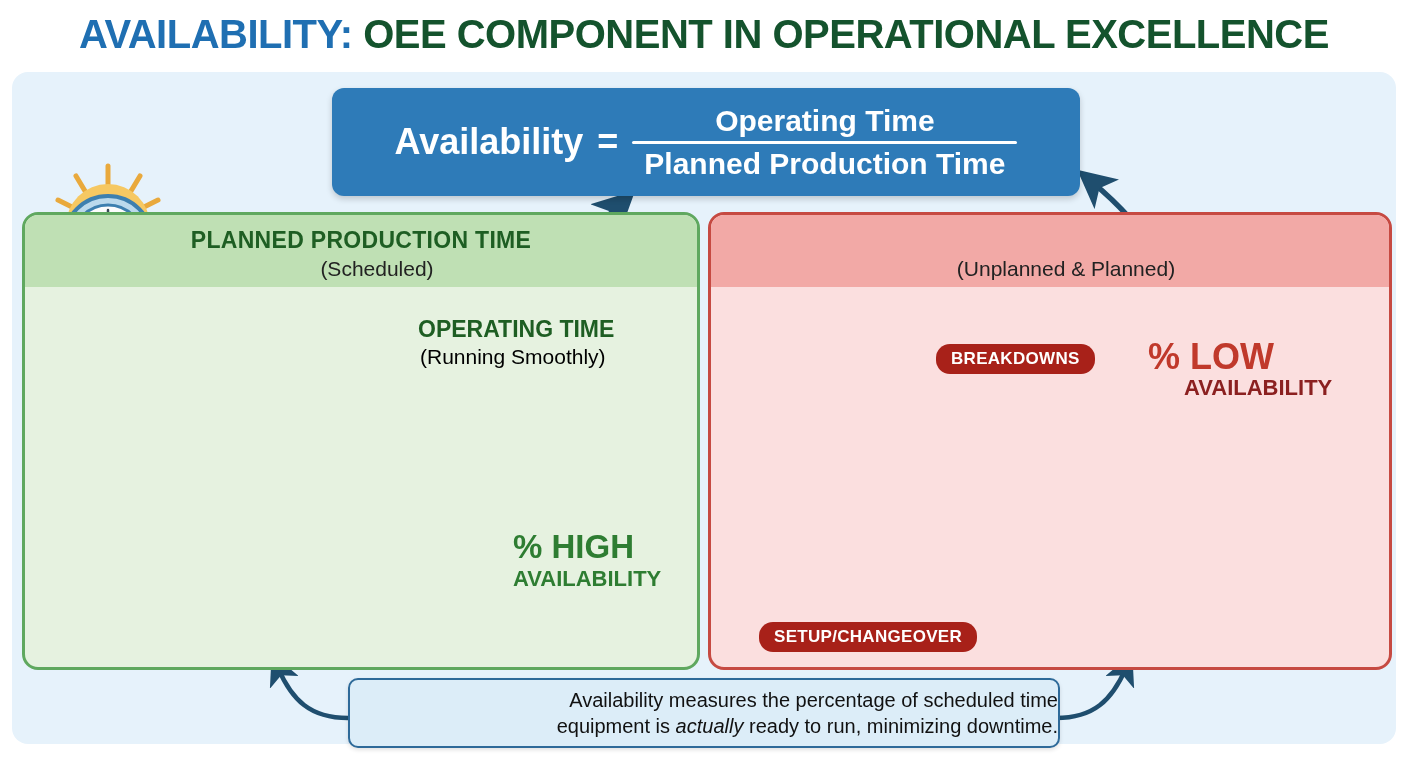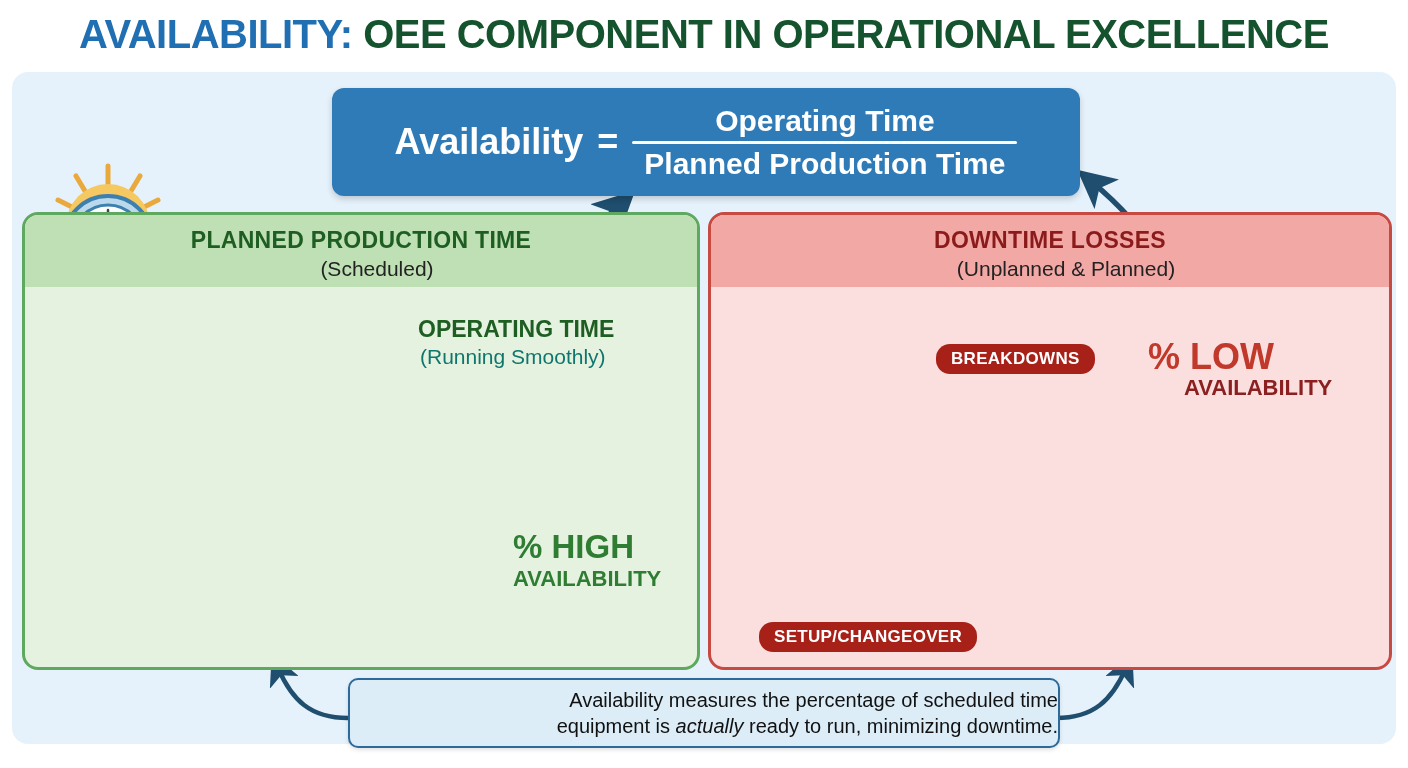--- a/index.html
+++ b/index.html
@@ -57,21 +57,21 @@
   }
   .panel-left .head-title{color:#1E5E23;}
   .panel-right .head-title{color:#8B1A1A;}
   .head-sub{
     position:absolute;left:0;top:42px;width:100%;text-align:center;
     font-size:21px;color:#222222;padding-left:16px;
   }
 
   
   .op-title{position:absolute;left:418px;top:316px;font-size:23px;font-weight:bold;color:#1E5E23;}
-  .op-sub{position:absolute;left:420px;top:345px;font-size:21px;color:#0f766e;}
+  .op-sub{position:absolute;left:420px;top:345px;font-size:21px;color:#000000;}
   .high-big{position:absolute;left:513px;top:528px;font-size:33px;font-weight:bold;color:#2E7D32;text-align:right;}
   .high-small{position:absolute;left:513px;top:566px;font-size:22px;font-weight:bold;color:#2E7D32;}
   .ready{position:absolute;left:398px;top:630px;font-size:21px;color:#1A1A1A;}
 
   
   .low-big{position:absolute;left:1148px;top:336px;font-size:36px;font-weight:bold;color:#C0392B;}
   .low-small{position:absolute;left:1184px;top:375px;font-size:22px;font-weight:bold;color:#8B2020;}
 
   .badge{
     position:absolute;border-radius:14px;background:#A82119;
@@ -411,21 +411,20 @@
     <div class="head-title">PLANNED PRODUCTION TIME</div>
     <div class="head-sub">(Scheduled)</div>
   </div>
   <div class="op-title">OPERATING TIME</div>
   <div class="op-sub">(Running Smoothly)</div>
   <div class="high-big">% HIGH</div>
   <div class="high-small">AVAILABILITY</div>
 
   <div class="panel panel-right">
     <div class="panel-head"></div>
-    <div class="head-title">DOWNTIME LOSSES</div>
     <div class="head-sub">(Unplanned &amp; Planned)</div>
   </div>
   <div class="badge badge-breakdowns">BREAKDOWNS</div>
   <div class="badge badge-setup">SETUP/CHANGEOVER</div>
   <div class="low-big">% LOW</div>
   <div class="low-small">AVAILABILITY</div>
 
   <div class="caption">
     <div>Availability measures the percentage of scheduled time</div>
     <div><span>equipment is </span><i>actually</i><span> ready to run, minimizing downtime.</span></div>

